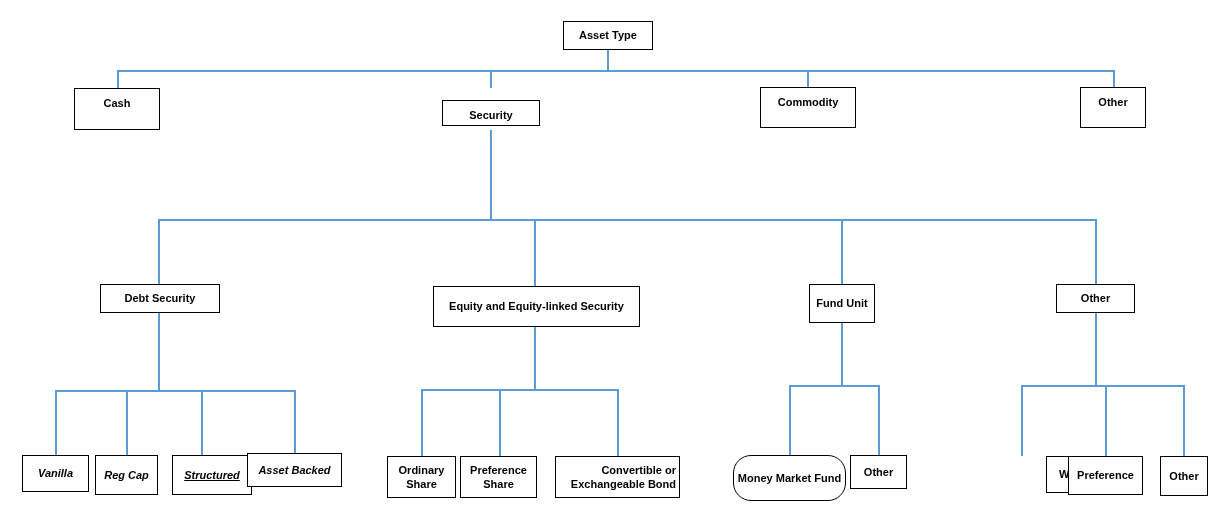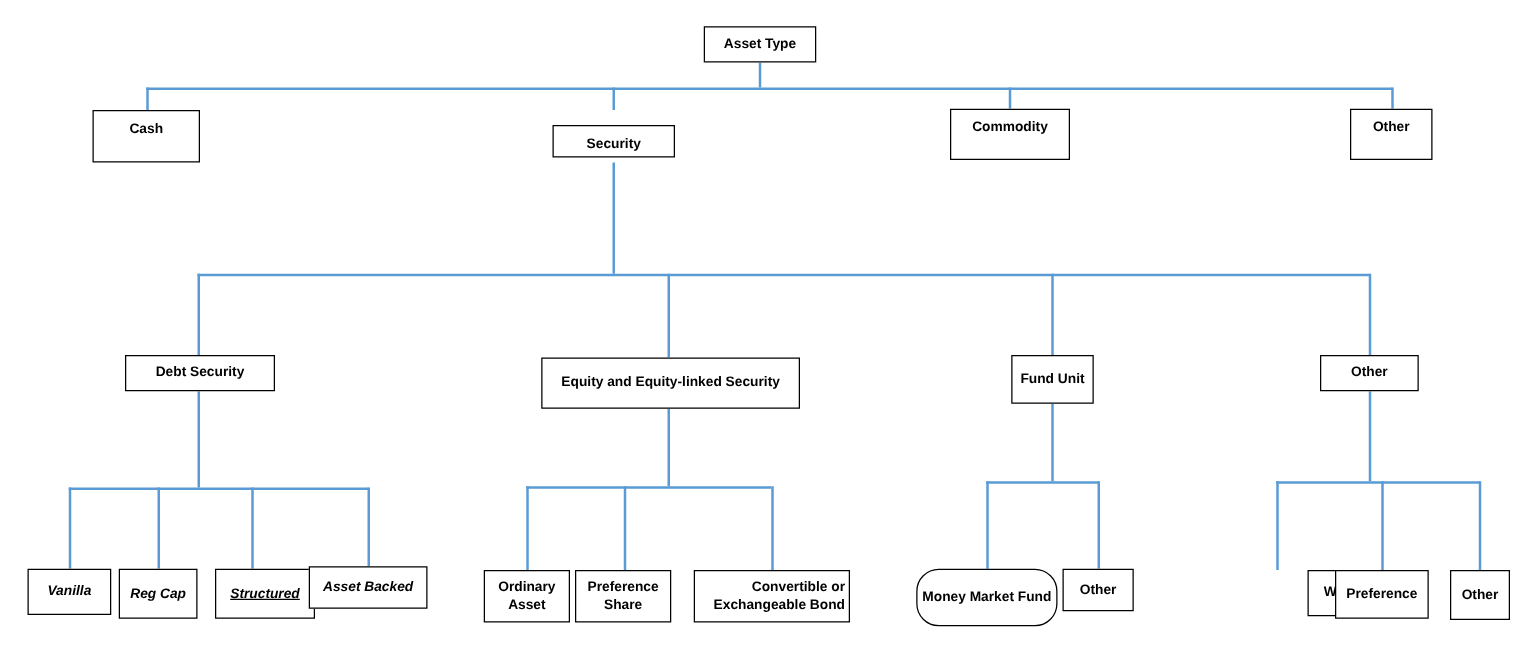--- a/index.html
+++ b/index.html
@@ -97,21 +97,21 @@
   <div class="node" style="left:100px; top:284px; width:120px; height:29px;">Debt Security</div>
   <div class="node" style="left:433px; top:286px; width:207px; height:41px;">Equity and Equity-linked Security</div>
   <div class="node" style="left:809px; top:284px; width:66px; height:39px;">Fund Unit</div>
   <div class="node" style="left:1056px; top:284px; width:79px; height:29px;">Other</div>
 
   <div class="node italic" style="left:22px; top:455px; width:67px; height:37px;">Vanilla</div>
   <div class="node italic" style="left:95px; top:455px; width:63px; height:40px;">Reg Cap</div>
   <div class="node italic" style="left:172px; top:455px; width:80px; height:40px;text-decoration:underline;">Structured</div>
   <div class="node italic" style="left:247px; top:453px; width:95px; height:34px;">Asset Backed</div>
 
-  <div class="node" style="left:387px; top:456px; width:69px; height:42px;">Ordinary Asset</div>
+  <div class="node" style="left:387px; top:456px; width:69px; height:42px;">Ordinary Share</div>
   <div class="node" style="left:460px; top:456px; width:77px; height:42px;">Preference Share</div>
   <div class="node" style="left:555px; top:456px; width:125px; height:42px;text-align:right;">Convertible or Exchangeable Bond</div>
 
   <div class="node" style="left:733px; top:455px; width:113px; height:46px;border-radius:18px;">Money Market Fund</div>
   <div class="node" style="left:850px; top:455px; width:57px; height:34px;">Other</div>
 
   <div class="node" style="left:1046px; top:456px; width:67px; height:37px;">Warrant</div>
   <div class="node" style="left:1068px; top:456px; width:75px; height:39px;">Preference</div>
   <div class="node" style="left:1160px; top:456px; width:48px; height:40px;">Other</div>
 

